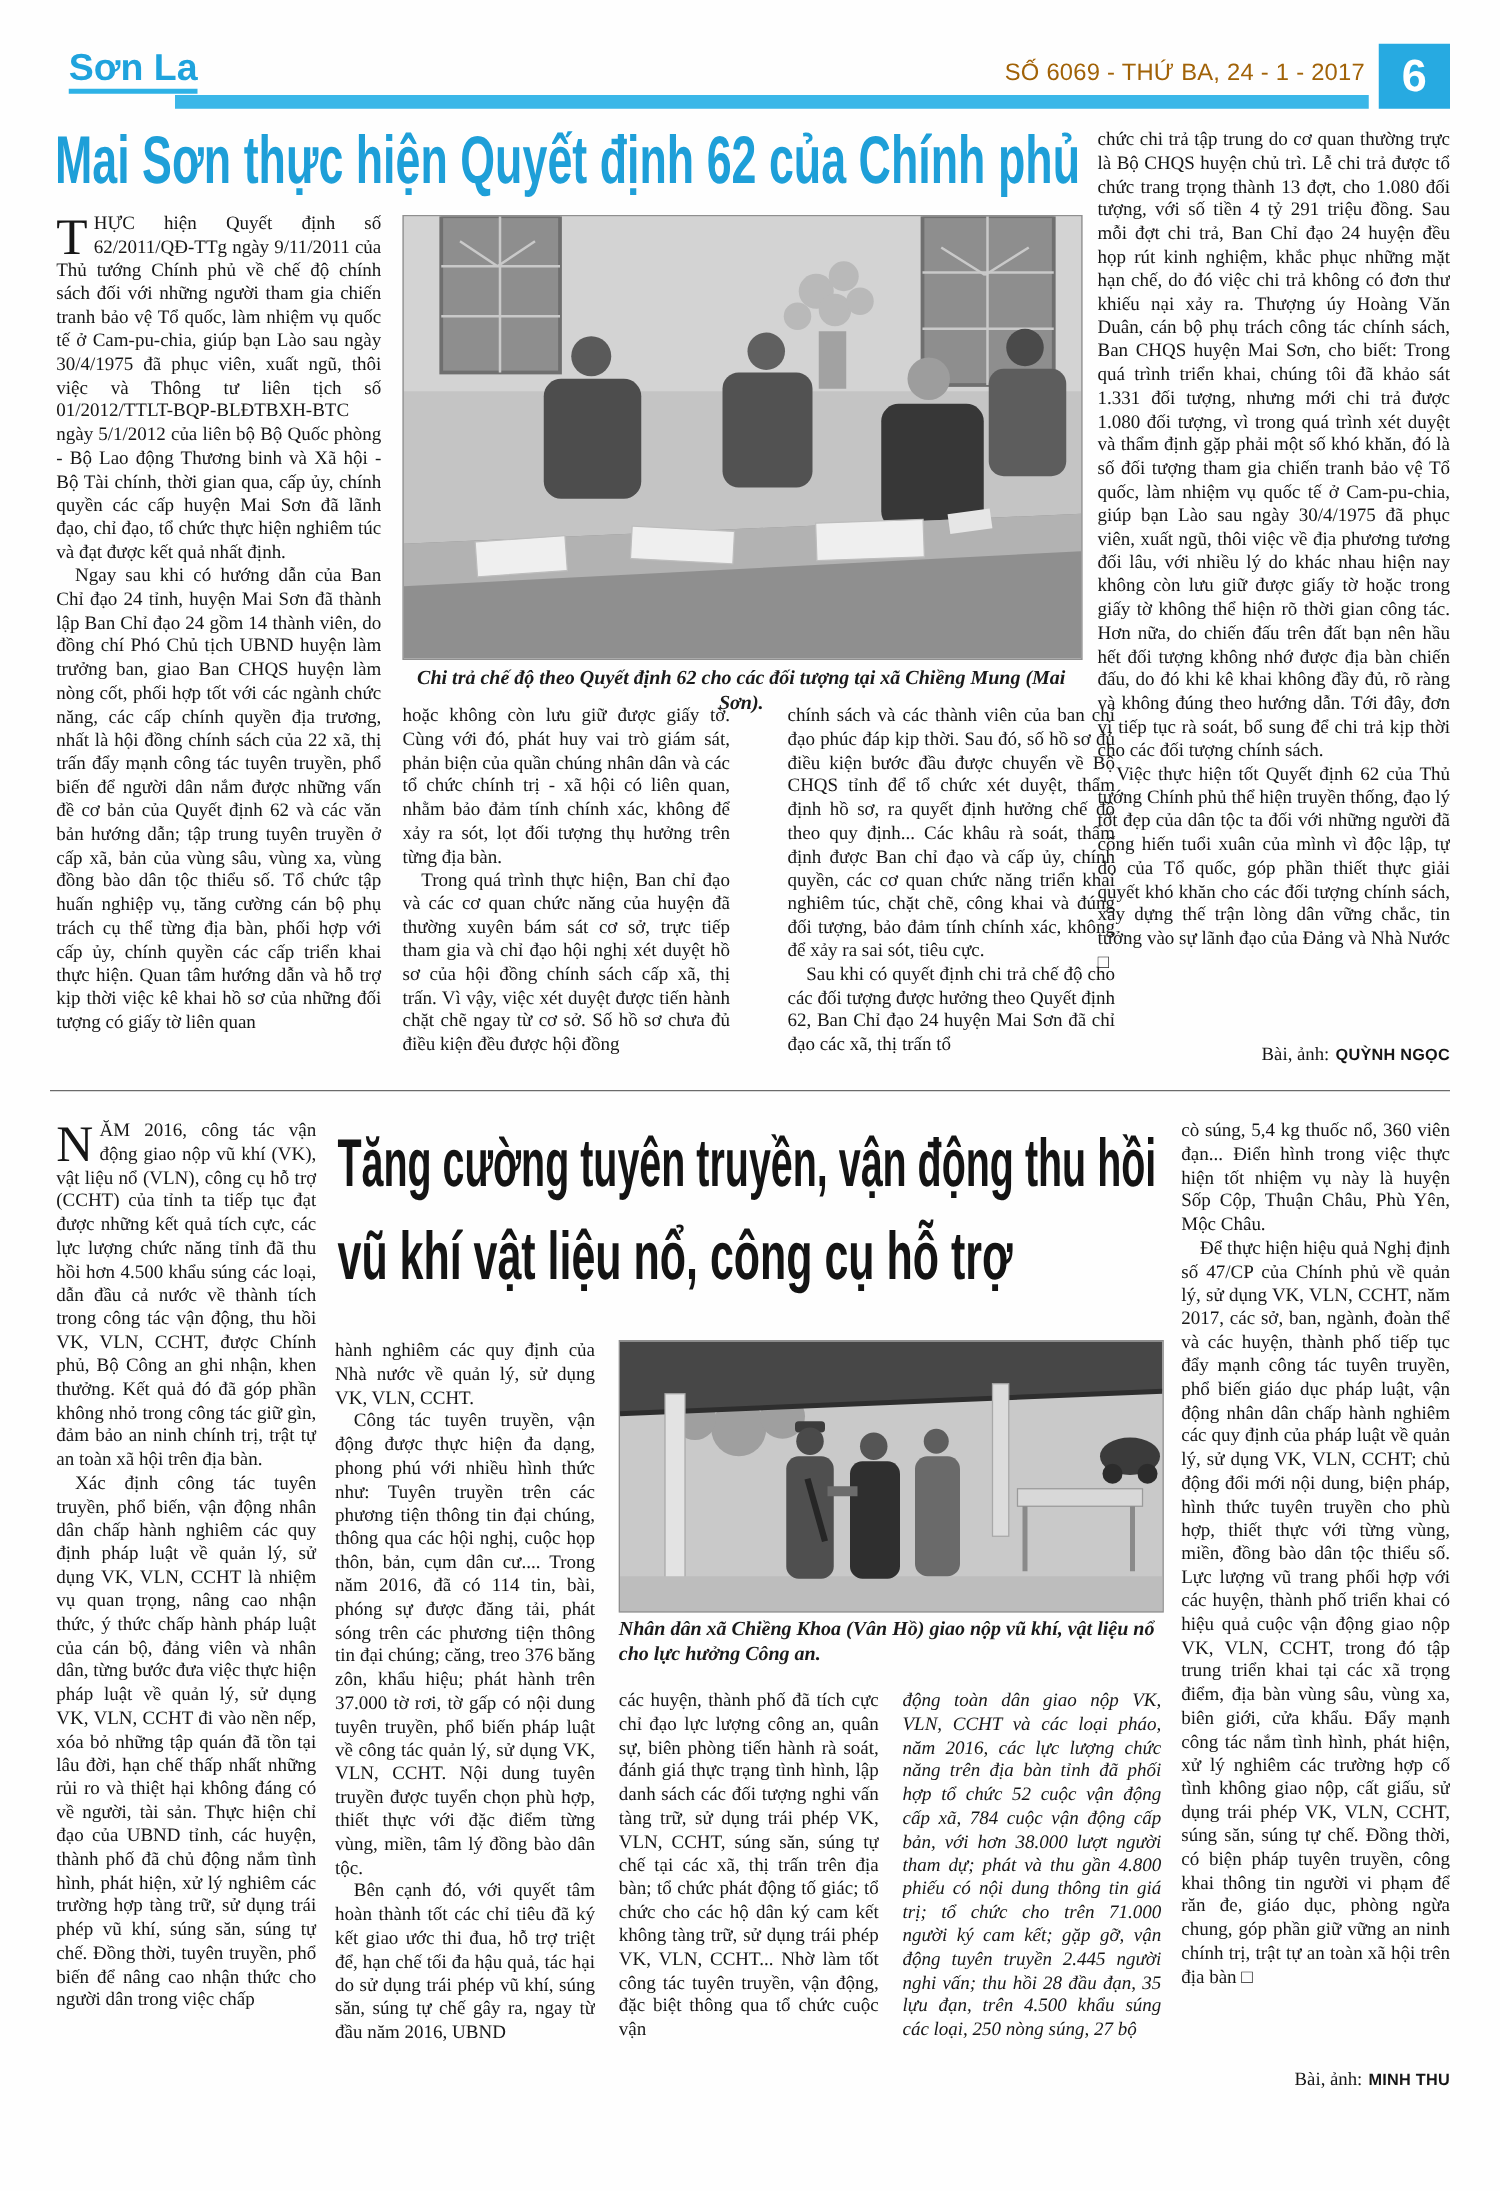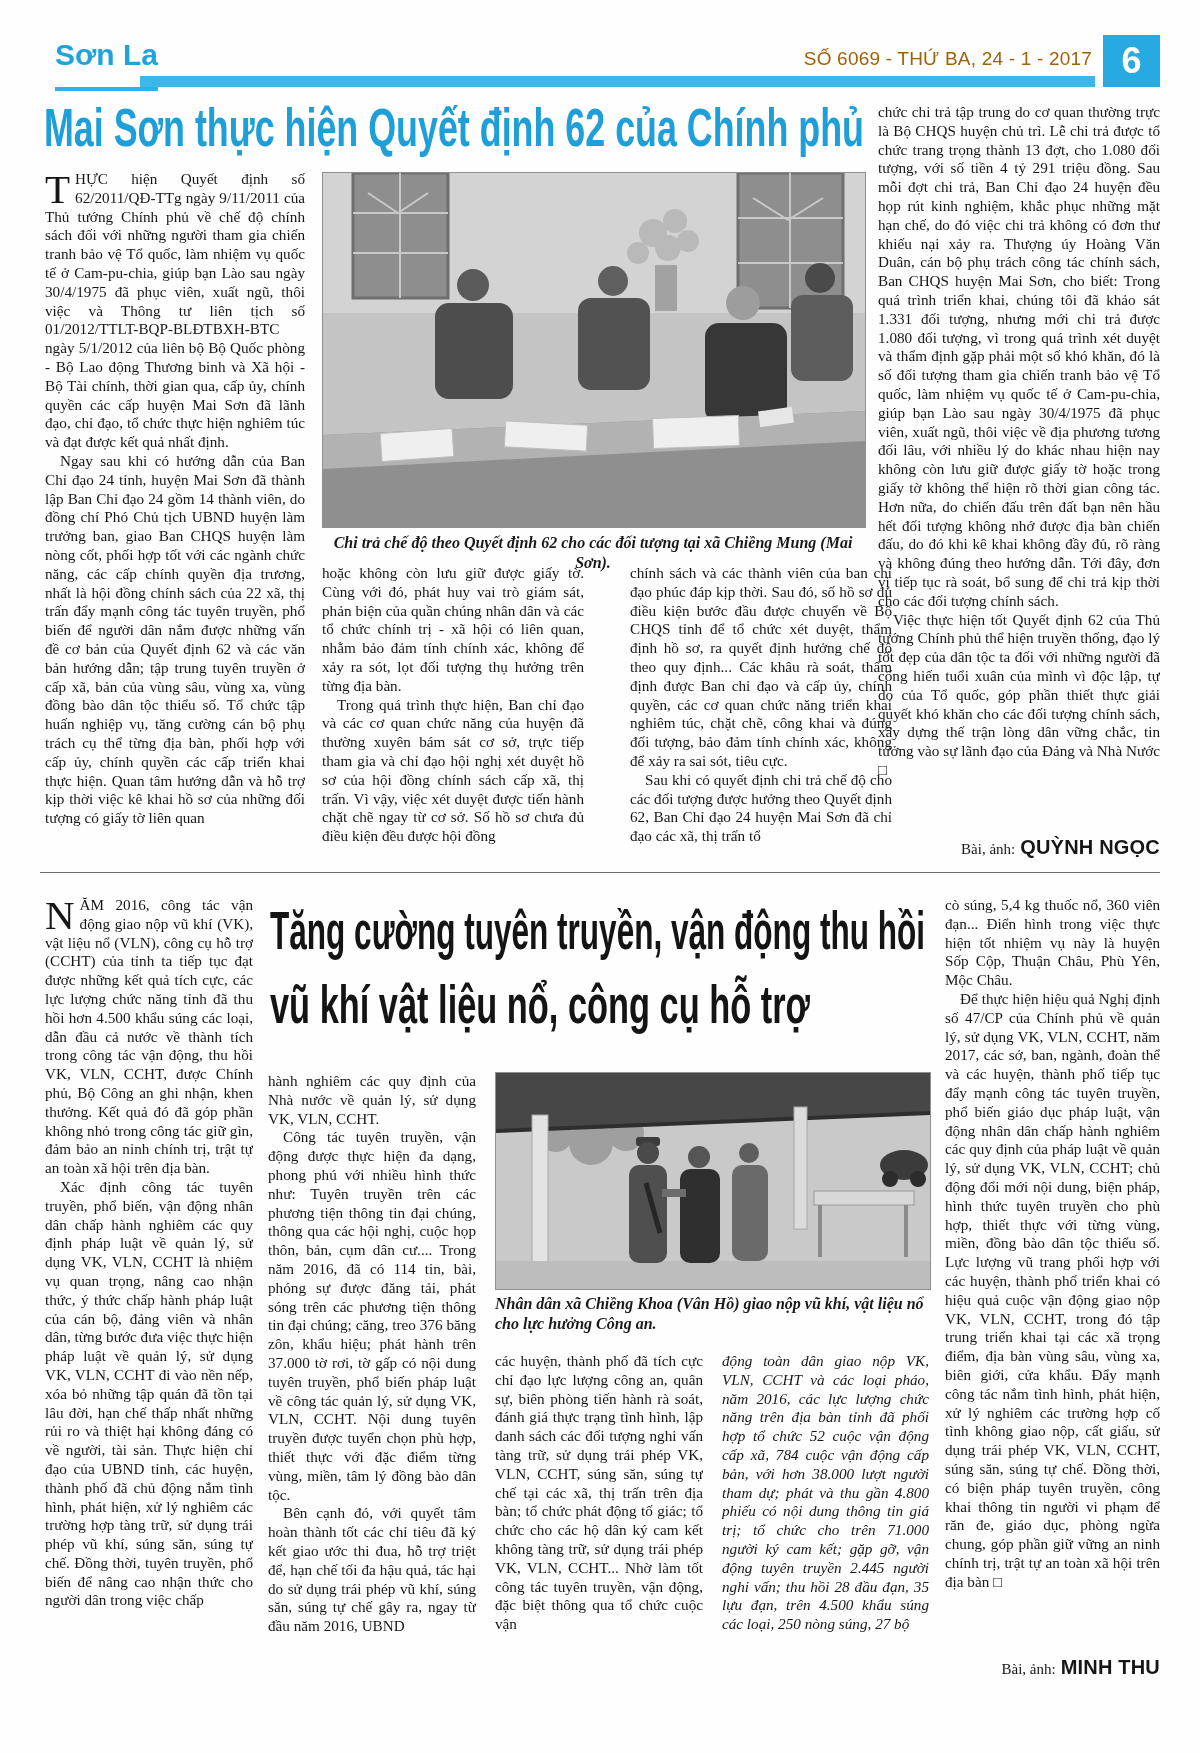--- a/index.html
+++ b/index.html
@@ -5,21 +5,21 @@
   html,body{margin:0;padding:0;background:#e8e8e8;}
   .page{
     position:relative;width:1200px;height:1753px;margin:0 auto;
     background:#fefefe;overflow:hidden;
     font-family:"Liberation Serif",serif;color:#161616;
   }
   .abs{position:absolute;}
   
   .brand{
     font-family:"Liberation Sans",sans-serif;font-weight:bold;font-size:30px;
-    color:#1fa3dd;border-bottom:4px solid #2eb2e6;padding-bottom:17px;line-height:1;
+    color:#1fa3dd;border-bottom:4px solid #2eb2e6;padding-bottom:1px;line-height:1;
   }
   .issue-line{
     font-family:"Liberation Sans",sans-serif;font-size:19px;color:#a16207;
     text-align:right;letter-spacing:.2px;
   }
   .accent-bar{background:#3bb7e8;}
   .page-badge{
     background:#27aae1;color:#ffffff;display:flex;align-items:center;justify-content:center;
     font-family:"Liberation Sans",sans-serif;font-weight:bold;font-size:36px;
   }
@@ -30,21 +30,21 @@
   .dropcap{
     float:left;font-size:41px;line-height:34px;padding:2px 5px 0 0;font-weight:normal;
   }
   
   .photo-caption{
     font-family:Liberation Serif, serif;font-weight:bold;font-style:italic;
     font-size:16px;line-height:20px;color:#1a1a1a;
   }
   .byline{font-size:15px;text-align:right;}
   .byline .name{
-    font-family:"Liberation Sans",sans-serif;font-weight:bold;font-size:20px;
+    font-family:"Liberation Sans",sans-serif;font-weight:bold;font-size:13px;
     margin-left:5px;letter-spacing:.2px;margin-top:45px;
   }
   .photo-frame{border:1px solid #8f8f8f;background:#c6c6c6;overflow:hidden;}
   .separator{border-top:1px solid #6b6b6b;}
   svg text.hl{font-family:"Liberation Sans",sans-serif;font-weight:bold;}
 </style>
 </head>
 <body>
 
 <div class="page">

